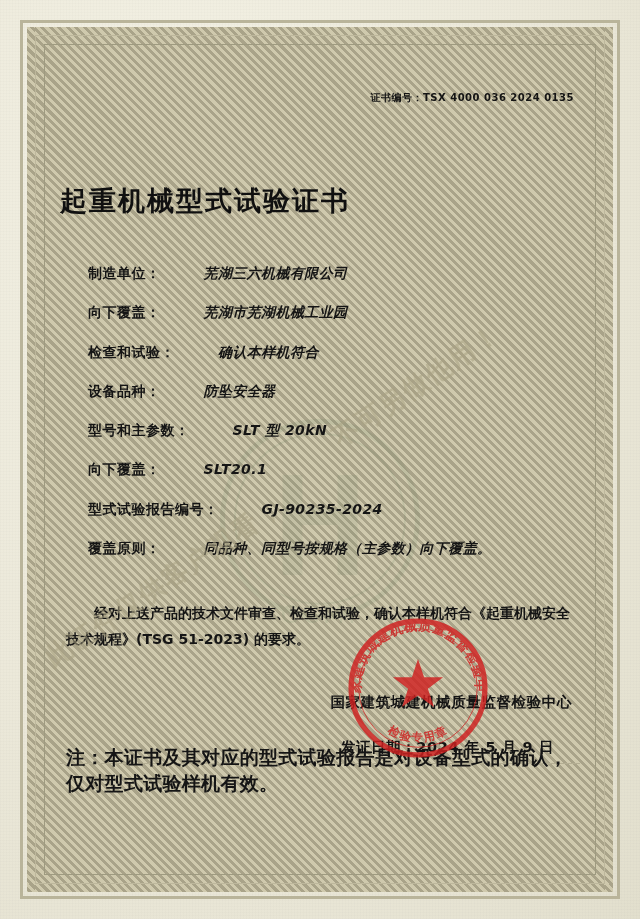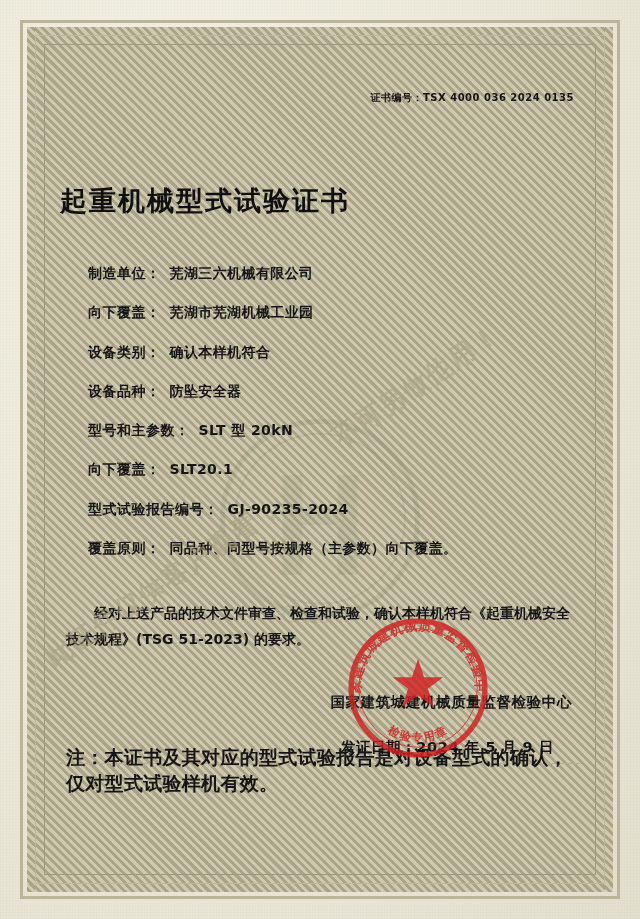--- a/index.html
+++ b/index.html
@@ -140,29 +140,31 @@
     padding-left: 28px;
   }
   .field-row {
     display: flex;
     align-items: baseline;
     font-size: 14px;
     font-weight: 700;
     margin-bottom: 22.5px;
     line-height: 1.2;
     color: #151515;
+    gap: 27px;
   }
   .field-label {
     flex: 0 0 auto;
     letter-spacing: 0.5px;
   }
   .field-value {
     flex: 1 1 auto;
-    margin-left: 9px;
+    margin-left: 16px;
     letter-spacing: 0.4px;
+    font-style: italic;
   }
 
   .statement {
     margin-top: 44px;
     padding-left: 6px;
     font-size: 14px;
     font-weight: 700;
     line-height: 1.85;
     text-indent: 28px;
     color: #151515;
@@ -251,21 +253,21 @@
     <div class="fields">
       <div class="field-row">
         <span class="field-label">制造单位：</span>
         <span class="field-value">芜湖三六机械有限公司</span>
       </div>
       <div class="field-row">
         <span class="field-label">向下覆盖：</span>
         <span class="field-value">芜湖市芜湖机械工业园</span>
       </div>
       <div class="field-row">
-        <span class="field-label">设备类别：</span>
+        <span class="field-label">检查和试验：</span>
         <span class="field-value">确认本样机符合</span>
       </div>
       <div class="field-row">
         <span class="field-label">设备品种：</span>
         <span class="field-value">防坠安全器</span>
       </div>
       <div class="field-row">
         <span class="field-label">型号和主参数：</span>
         <span class="field-value">SLT 型 20kN</span>
       </div>

